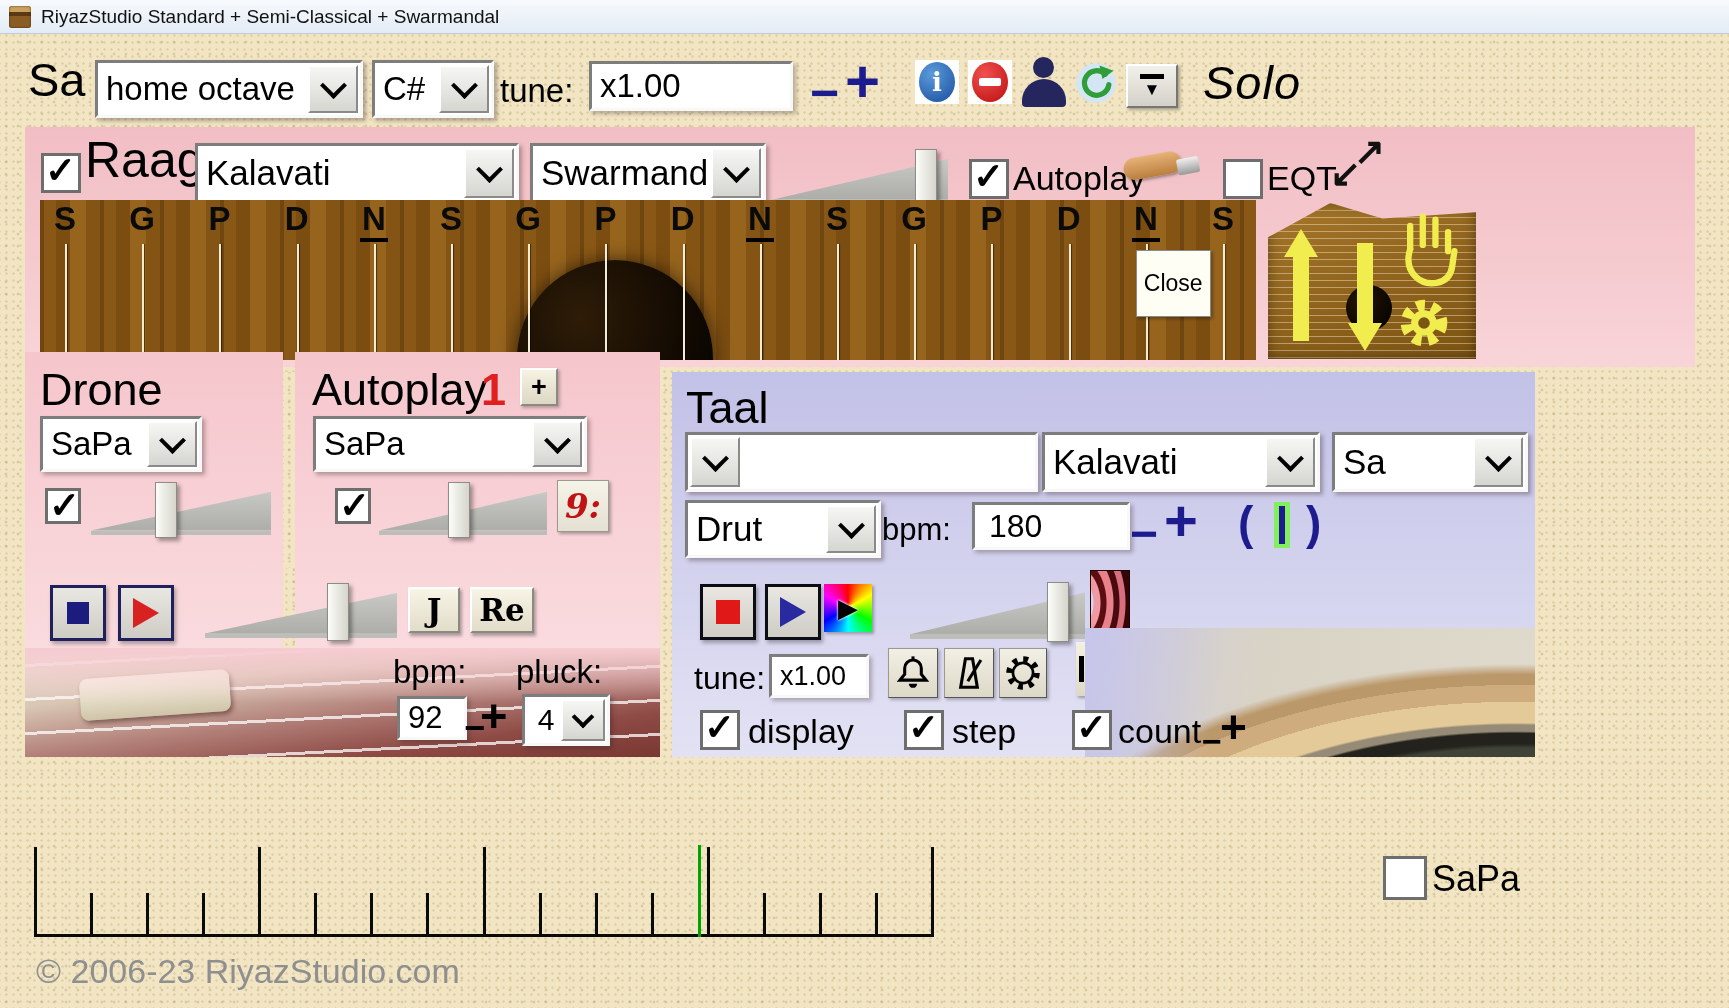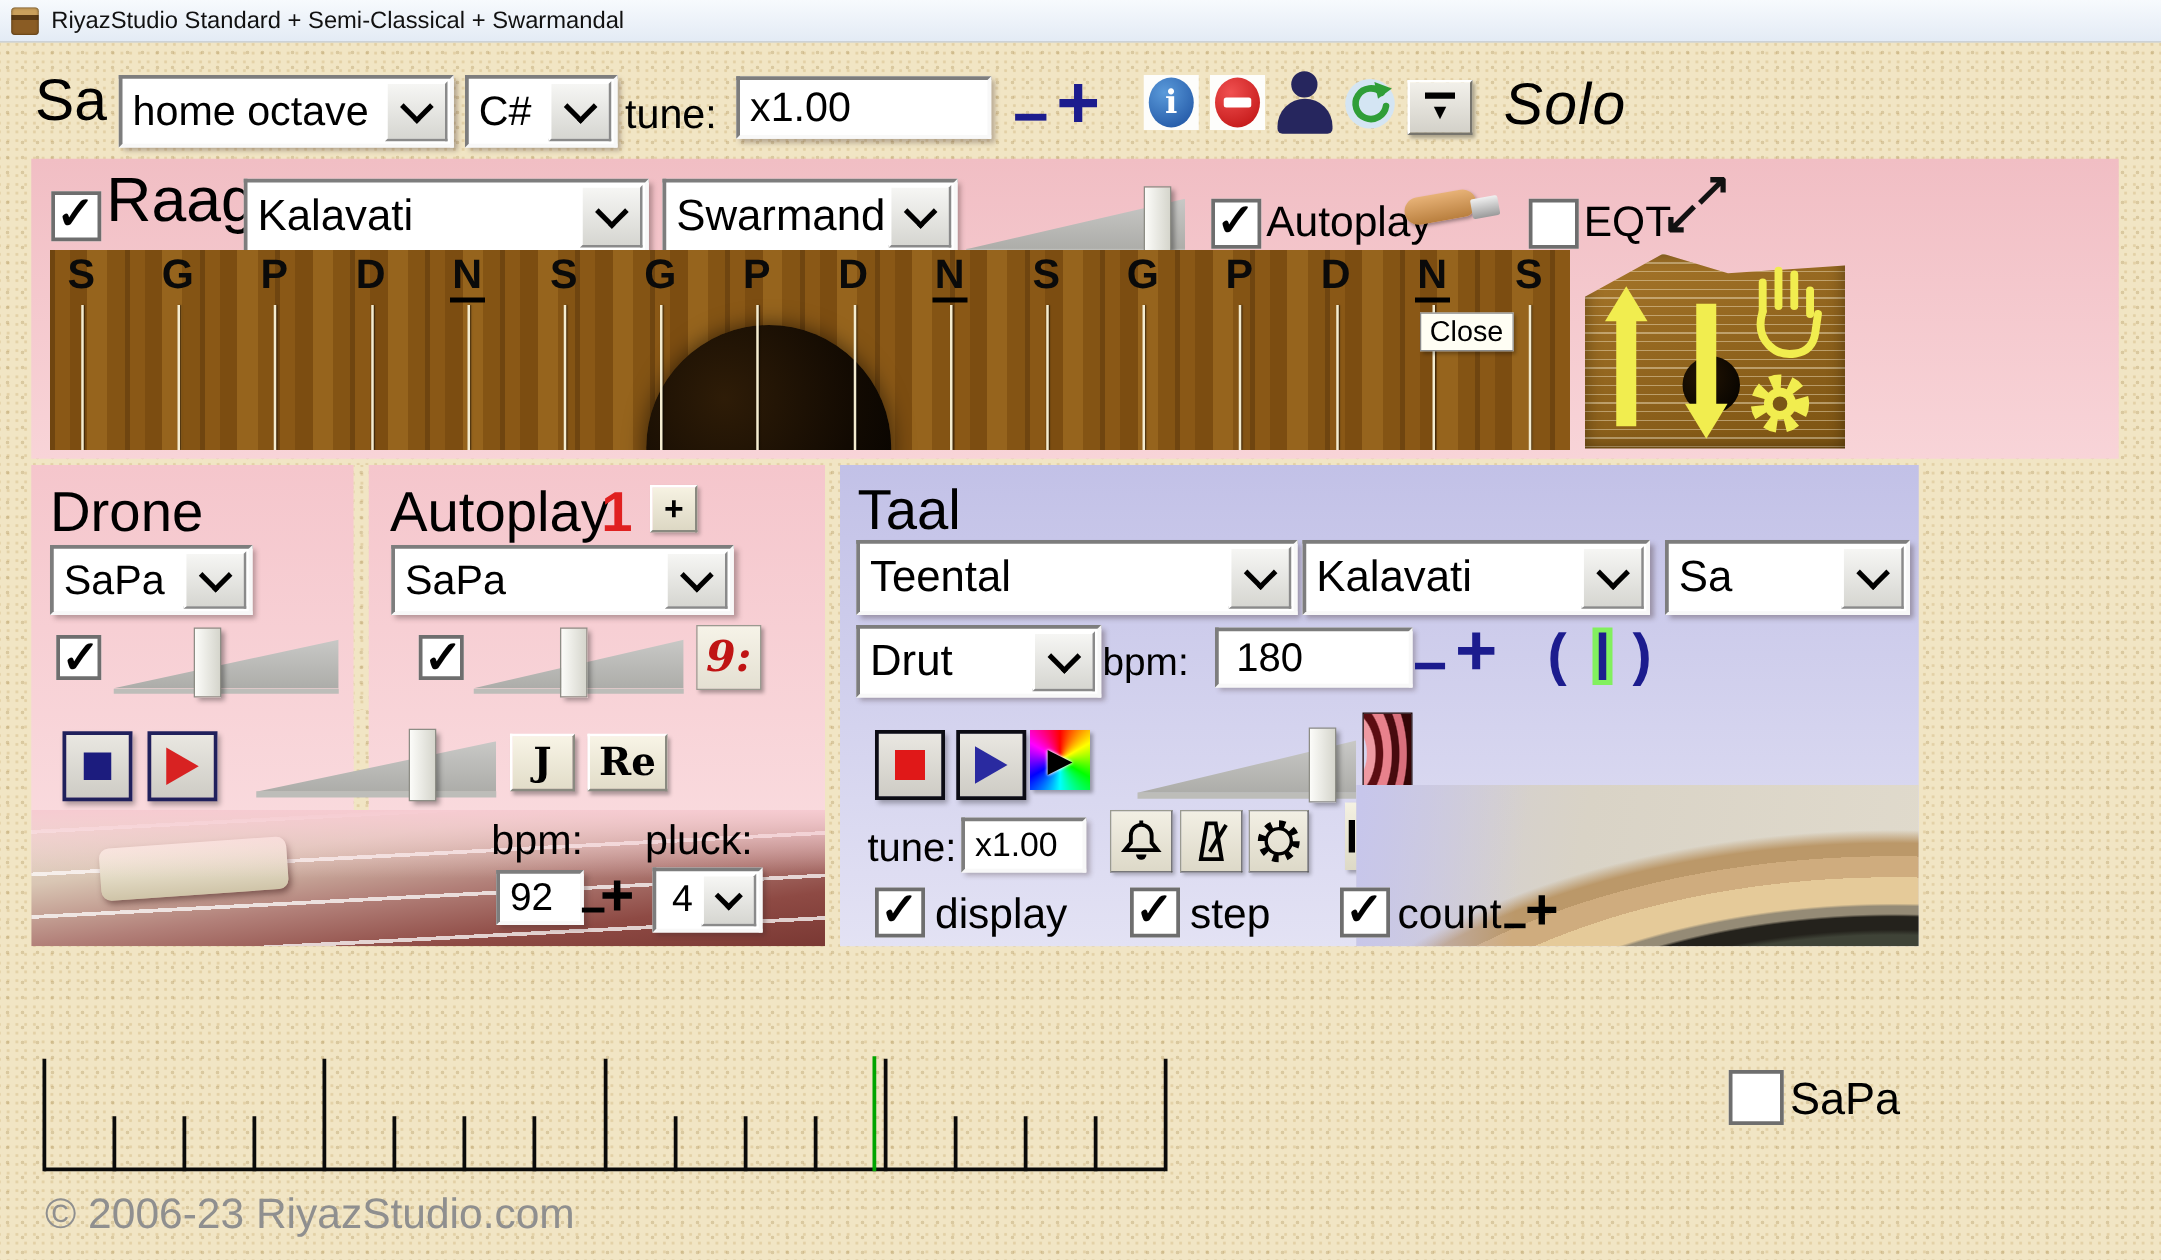--- a/index.html
+++ b/index.html
@@ -65,36 +65,36 @@
   .jre-btn{position:absolute;height:42px;background:linear-gradient(#f8f4e6,#e2ddc9);
     border:2px solid;border-color:#fff #8a8a80 #8a8a80 #fff;box-shadow:2px 3px 3px rgba(0,0,0,.3);
     display:flex;align-items:center;justify-content:center;
     font-family:"DejaVu Serif",serif;font-weight:700;font-size:31px;color:#000;}
   .icon-btn{position:absolute;width:48px;height:48px;background:linear-gradient(#f2efe4,#ddd9c8);
     border:1px solid #9a9a90;border-right-color:#555;border-bottom-color:#555;
     box-shadow:2px 2px 3px rgba(0,0,0,.25);display:flex;align-items:center;justify-content:center;}
   
   .raag-panel{position:absolute;left:25px;top:127px;width:1670px;height:240px;
     background:linear-gradient(#f1bec4,#f8d4d8);}
-  .pink-panel{position:absolute;top:372px;height:328px;background:linear-gradient(#f5c6cc,#fadde0);text-decoration:underline;}
+  .pink-panel{position:absolute;top:352px;height:328px;background:linear-gradient(#f5c6cc,#fadde0);text-decoration:underline;}
   .taal-panel{position:absolute;left:672px;top:372px;width:863px;height:385px;
     background:linear-gradient(#c2c1e7,#e3e2f4);}
   .panel-title{position:absolute;font-size:45px;color:#000;}
   
   .strings{position:absolute;left:15px;top:73px;width:1216px;height:160px;overflow:hidden;
     background:repeating-linear-gradient(90deg,#6f4510 0 4px,#8a5816 4px 16px,#7c4d11 16px 30px,#96641d 30px 46px,#845414 46px 60px);}
   .soundhole{position:absolute;left:477px;top:60px;width:196px;height:196px;border-radius:50%;
     background:radial-gradient(circle at 32% 30%, #2e1c07 0%, #120a02 55%, #000 100%);
     box-shadow:0 0 18px rgba(0,0,0,.6);}
   .sstring{position:absolute;top:0;height:100%;}
   .snote{position:absolute;left:-14px;top:0;width:28px;text-align:center;font-size:33px;font-weight:700;color:#0a0a0a;}
   .snote.komal{border-bottom:4px solid #000;padding-bottom:0px;}
   .sline{position:absolute;left:0;top:44px;bottom:0;width:2px;background:#f4ecd0;box-shadow:1px 0 1px rgba(0,0,0,.5);}
   .stooltip{position:absolute;top:50px;background:#fffef4;border:1px solid #8a8a8a;
-    padding:1px 7px;font-size:23px;color:#000;box-shadow:2px 2px 3px rgba(0,0,0,.3);white-space:nowrap;}
+    padding:19px 7px;font-size:23px;color:#000;box-shadow:2px 2px 3px rgba(0,0,0,.3);white-space:nowrap;}
   
   .instr{position:absolute;left:1243px;top:76px;width:208px;height:156px;}
   .instr-body{position:absolute;left:0;top:0;right:0;bottom:0;
     background:
       repeating-linear-gradient(180deg, rgba(245,232,200,.45) 0 1px, rgba(0,0,0,0) 1px 7px),
       linear-gradient(160deg,#a6762a,#7c5312);
     clip-path:polygon(0 22%, 30% 0, 55% 10%, 100% 6%, 100% 100%, 0 100%);
     box-shadow:inset 0 0 14px rgba(0,0,0,.4);}
   .instr-hole{position:absolute;left:78px;top:82px;width:46px;height:46px;border-radius:50%;
     background:radial-gradient(circle at 35% 35%, #241503, #000);}
@@ -423,21 +423,20 @@
   <div class="wsel" style="left:522px;top:694px;width:82px;height:46px;">
     <span class="txt" style="font-size:30px;justify-content:center;">4</span>
     <span class="btn" style="width:40px;">
         <span class="chev" style="width:12px;height:12px;"></span>
       </span>
   </div>
 
   <div class="taal-panel">
     <span class="panel-title" style="left:14px;top:10px;">Taal</span>
     <div class="wsel" style="left:13px;top:60px;width:347px;height:54px;">
-      <span class="txt" style="font-size:35px;">Teental</span>
       <span class="btn">
           <span class="chev"></span>
         </span>
     </div>
     <div class="wsel" style="left:370px;top:60px;width:272px;height:54px;">
       <span class="txt" style="font-size:35px;">Kalavati</span>
       <span class="btn">
           <span class="chev"></span>
         </span>
     </div>

